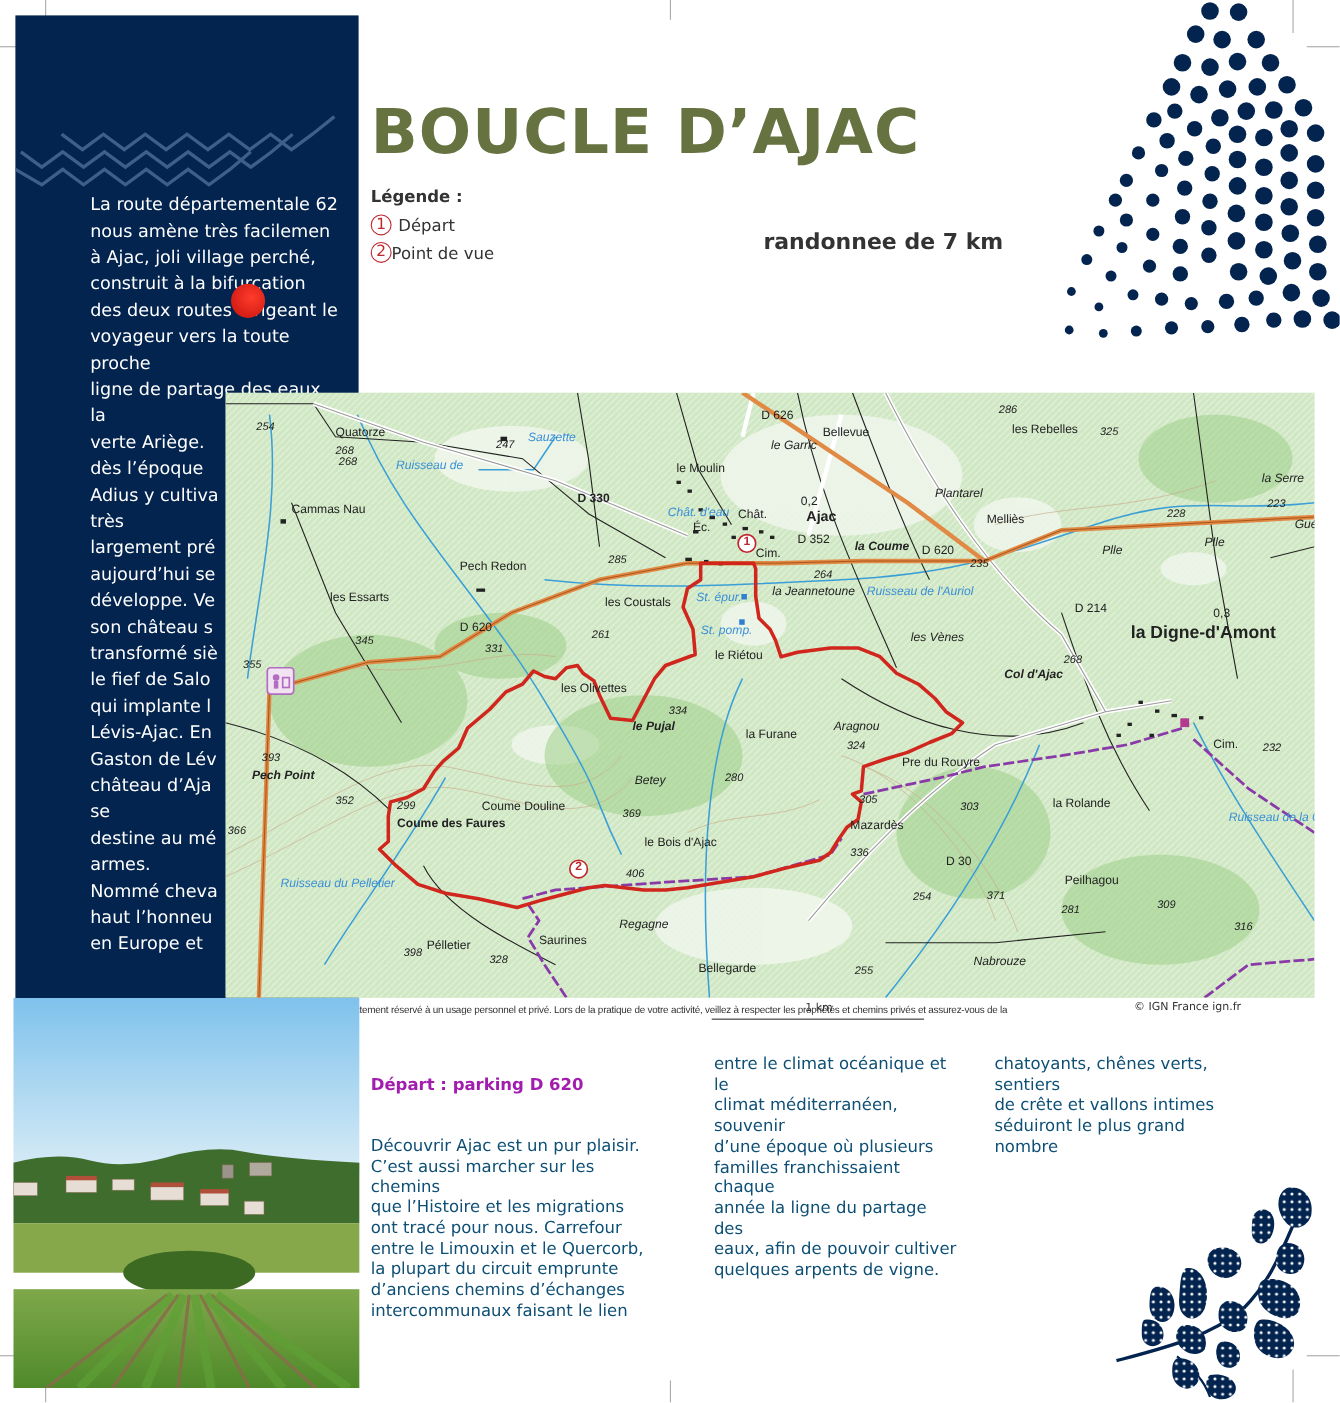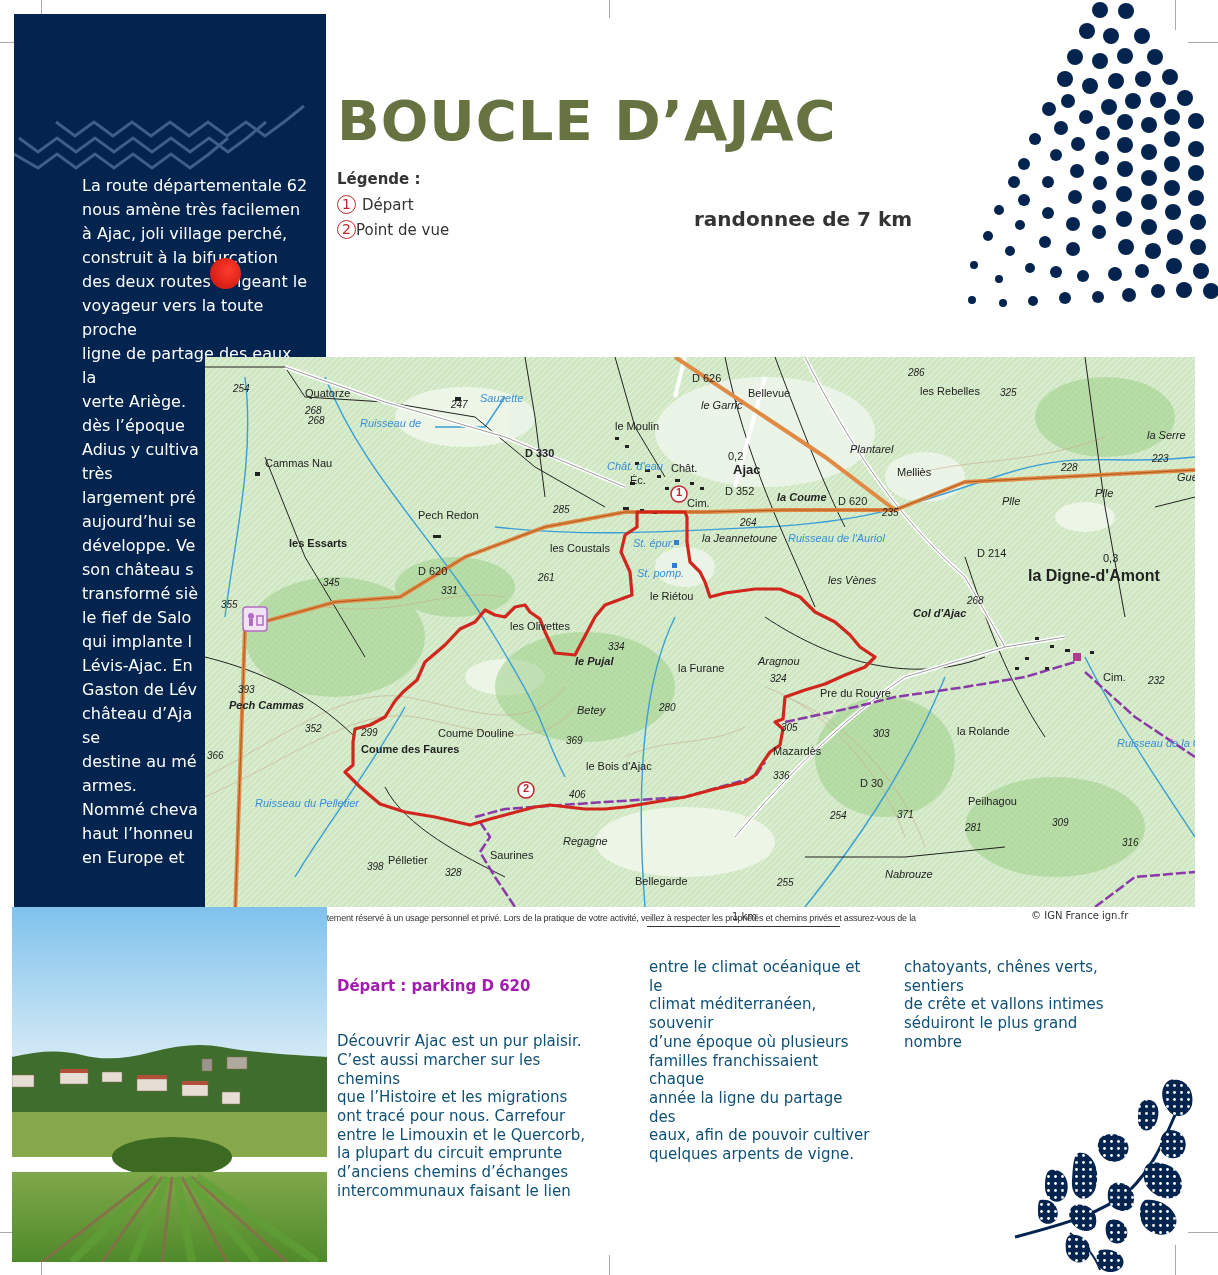--- a/index.html
+++ b/index.html
@@ -374,21 +374,21 @@
       <span class="lbl b it" style="left: 572px; top: 134px;">la Coume</span>
       <span class="lbl " style="left: 633px; top: 138px;">D 620</span>
       <span class="lbl alt" style="left: 535px; top: 160px;">264</span>
       <span class="lbl it" style="left: 497px; top: 175px;">la Jeannetoune</span>
       <span class="lbl alt" style="left: 348px; top: 147px;">285</span>
       <span class="lbl " style="left: 213px; top: 152px;">Pech Redon</span>
       <span class="lbl " style="left: 345px; top: 185px;">les Coustals</span>
       <span class="lbl blue" style="left: 428px; top: 180px;">St. épur.</span>
       <span class="lbl blue" style="left: 432px; top: 210px;">St. pomp.</span>
       <span class="lbl " style="left: 445px; top: 233px;">le Riétou</span>
-      <span class="lbl " style="left: 84px; top: 180px; font-weight: bold;">les Essarts</span>
+      <span class="lbl " style="left: 95px; top: 180px;">les Essarts</span>
       <span class="lbl " style="left: 213px; top: 208px;">D 620</span>
       <span class="lbl alt" style="left: 333px; top: 215px;">261</span>
       <span class="lbl alt" style="left: 236px; top: 228px;">331</span>
       <span class="lbl alt" style="left: 118px; top: 220px;">345</span>
       <span class="lbl alt" style="left: 16px; top: 242px;">355</span>
       <span class="lbl " style="left: 305px; top: 263px; text-align: center;">les Olivettes</span>
       <span class="lbl b it" style="left: 370px; top: 298px;">le Pujal</span>
       <span class="lbl alt" style="left: 403px; top: 284px;">334</span>
       <span class="lbl it" style="left: 645px; top: 86px;">Plantarel</span>
       <span class="lbl " style="left: 692px; top: 109px;">Melliès</span>
@@ -417,21 +417,21 @@
       <span class="lbl alt" style="left: 943px; top: 318px;">232</span>
       <span class="lbl it" style="left: 372px; top: 347px; text-align: right;">Betey</span>
       <span class="lbl alt" style="left: 454px; top: 345px;">280</span>
       <span class="lbl alt" style="left: 576px; top: 365px;">305</span>
       <span class="lbl alt" style="left: 668px; top: 371px;">303</span>
       <span class="lbl " style="left: 752px; top: 368px;">la Rolande</span>
       <span class="lbl " style="left: 568px; top: 388px;">Mazardès</span>
       <span class="lbl alt" style="left: 568px; top: 413px;">336</span>
       <span class="lbl " style="left: 655px; top: 420px;">D 30</span>
       <span class="lbl alt" style="left: 33px; top: 327px;">393</span>
-      <span class="lbl b it" style="left: 24px; top: 342px;">Pech Cammas</span>
+      <span class="lbl b it" style="left: 24px; top: 342px;">Pech Point</span>
       <span class="lbl alt" style="left: 100px; top: 366px;">352</span>
       <span class="lbl alt" style="left: 2px; top: 393px;">366</span>
       <span class="lbl alt" style="left: 156px; top: 370px;">299</span>
       <span class="lbl b" style="left: 156px; top: 386px;">Coume des Faures</span>
       <span class="lbl " style="left: 233px; top: 370px;">Coume Douline</span>
       <span class="lbl alt" style="left: 361px; top: 378px;">369</span>
       <span class="lbl " style="left: 381px; top: 403px;">le Bois d'Ajac</span>
       <span class="lbl alt" style="left: 364px; top: 432px;">406</span>
       <span class="lbl alt" style="left: 692px; top: 452px;">371</span>
       <span class="lbl alt" style="left: 625px; top: 453px;">254</span>

